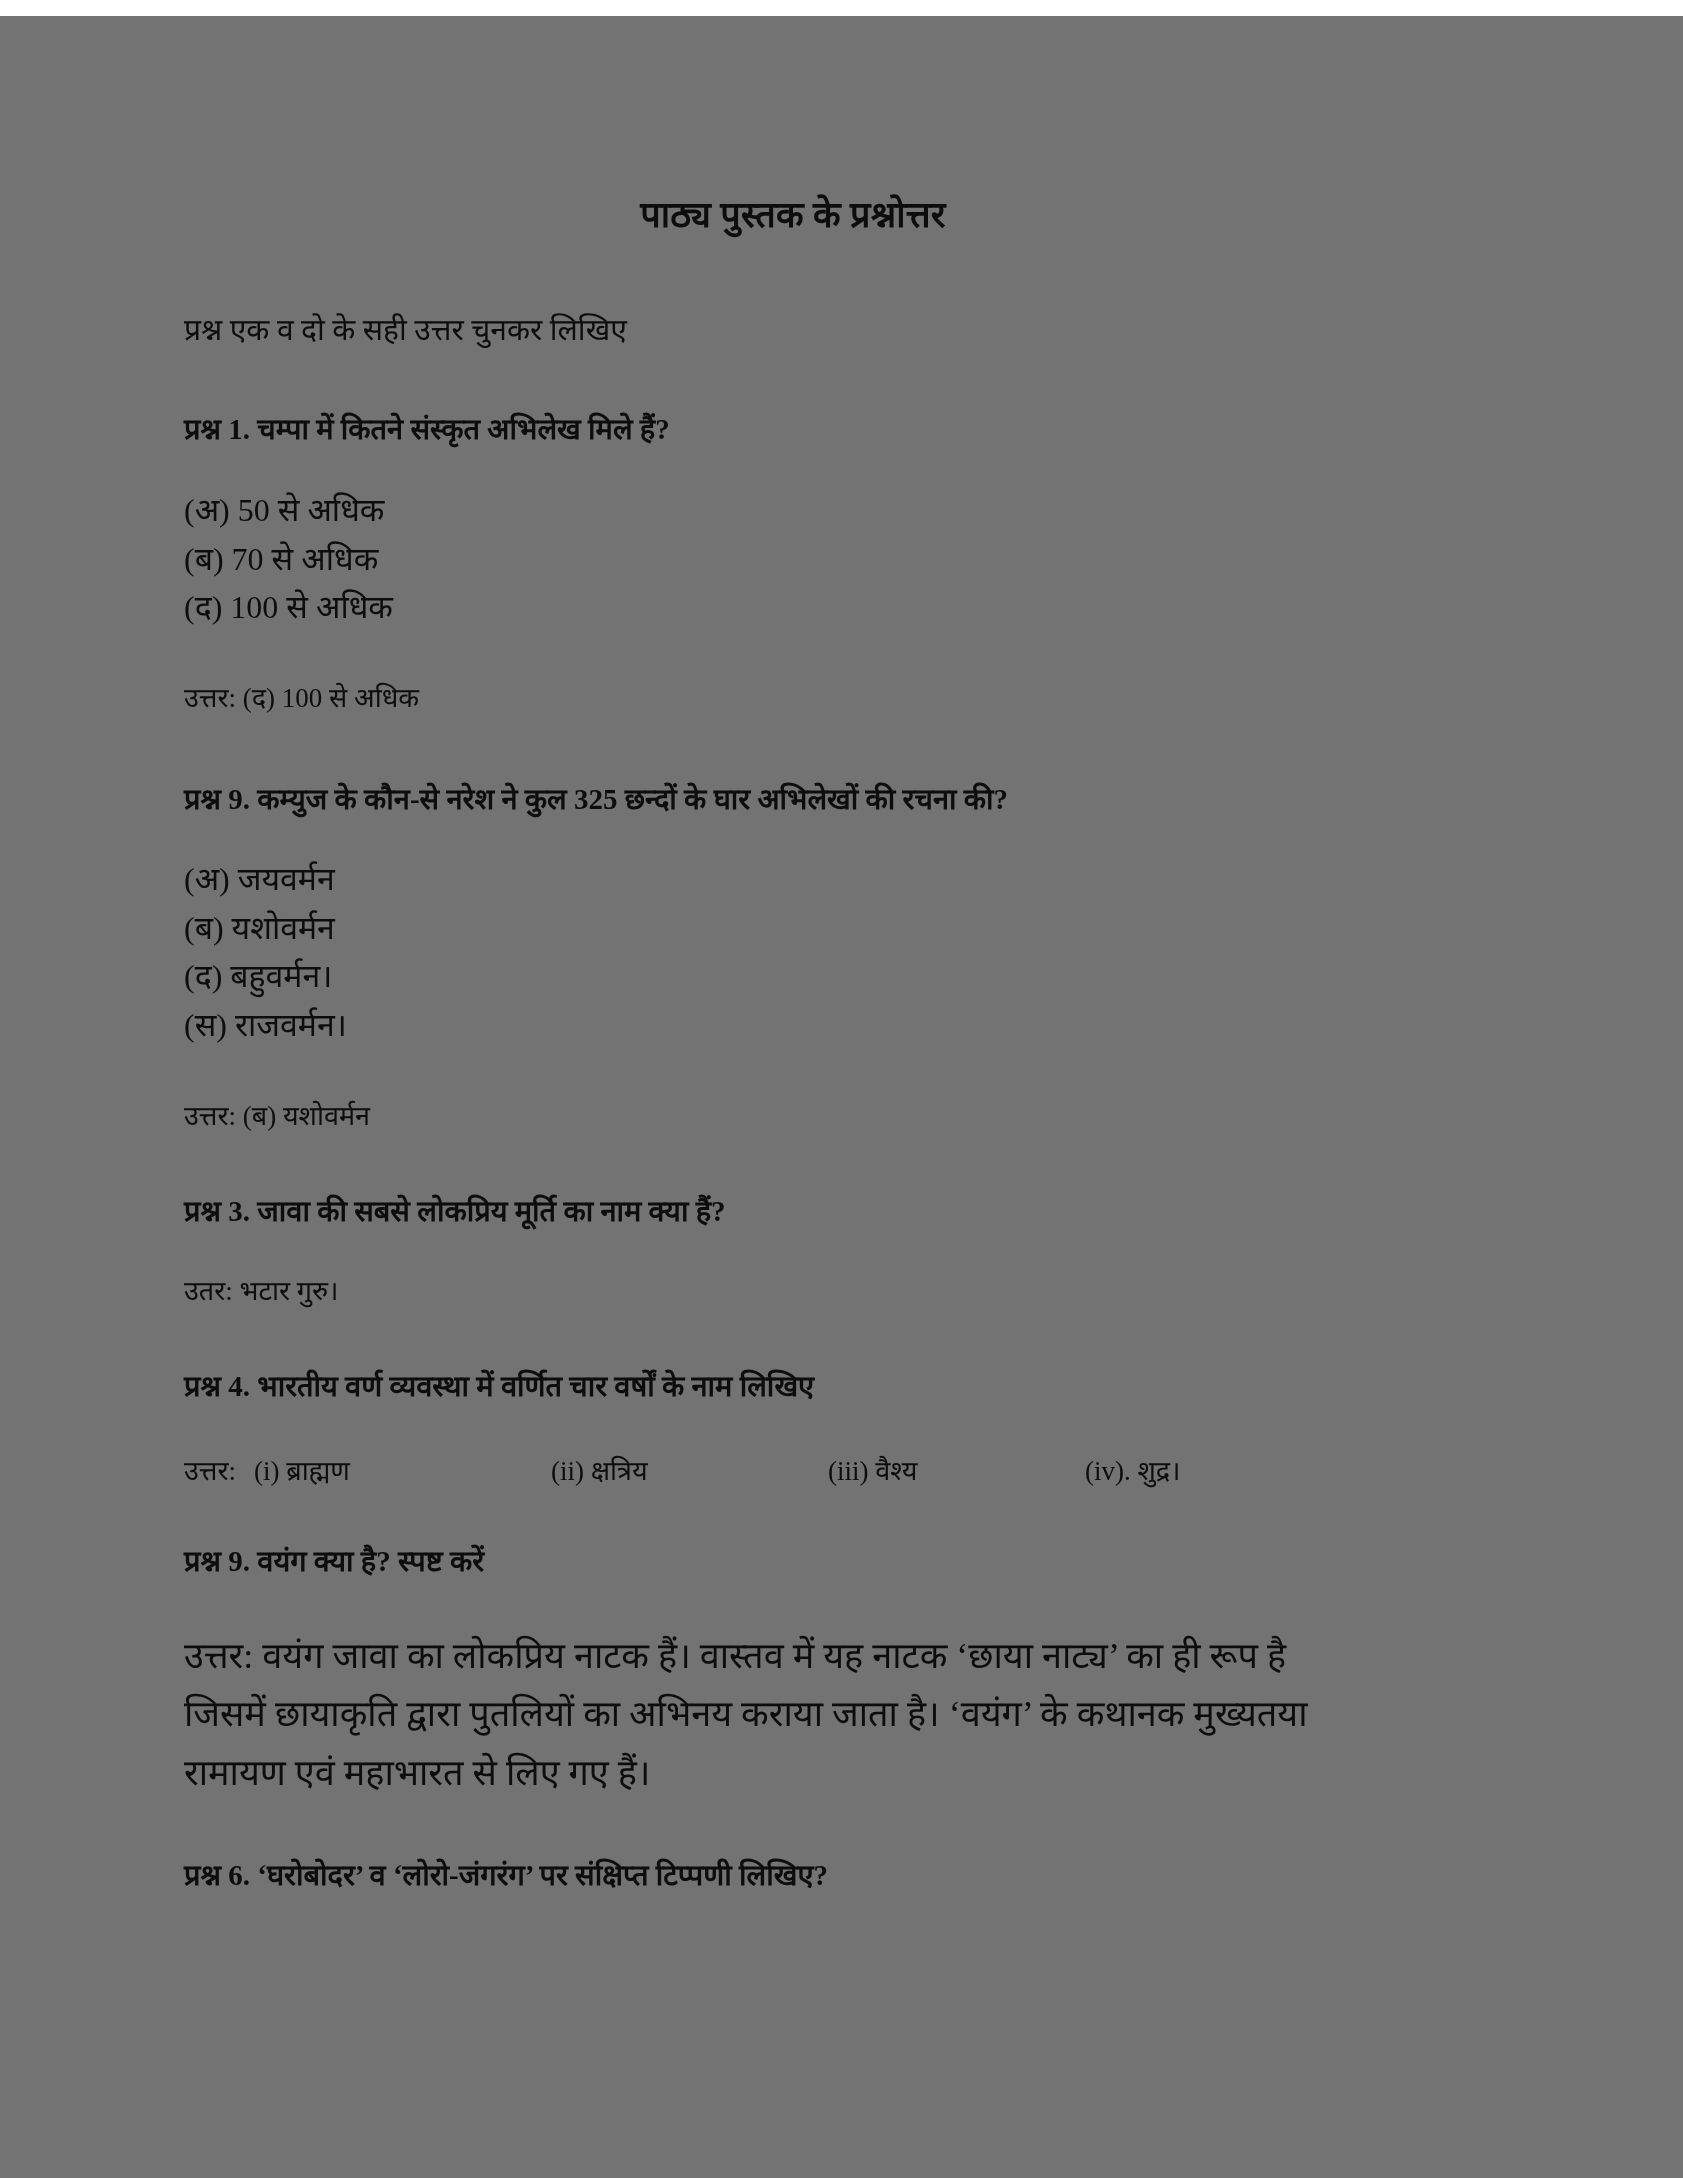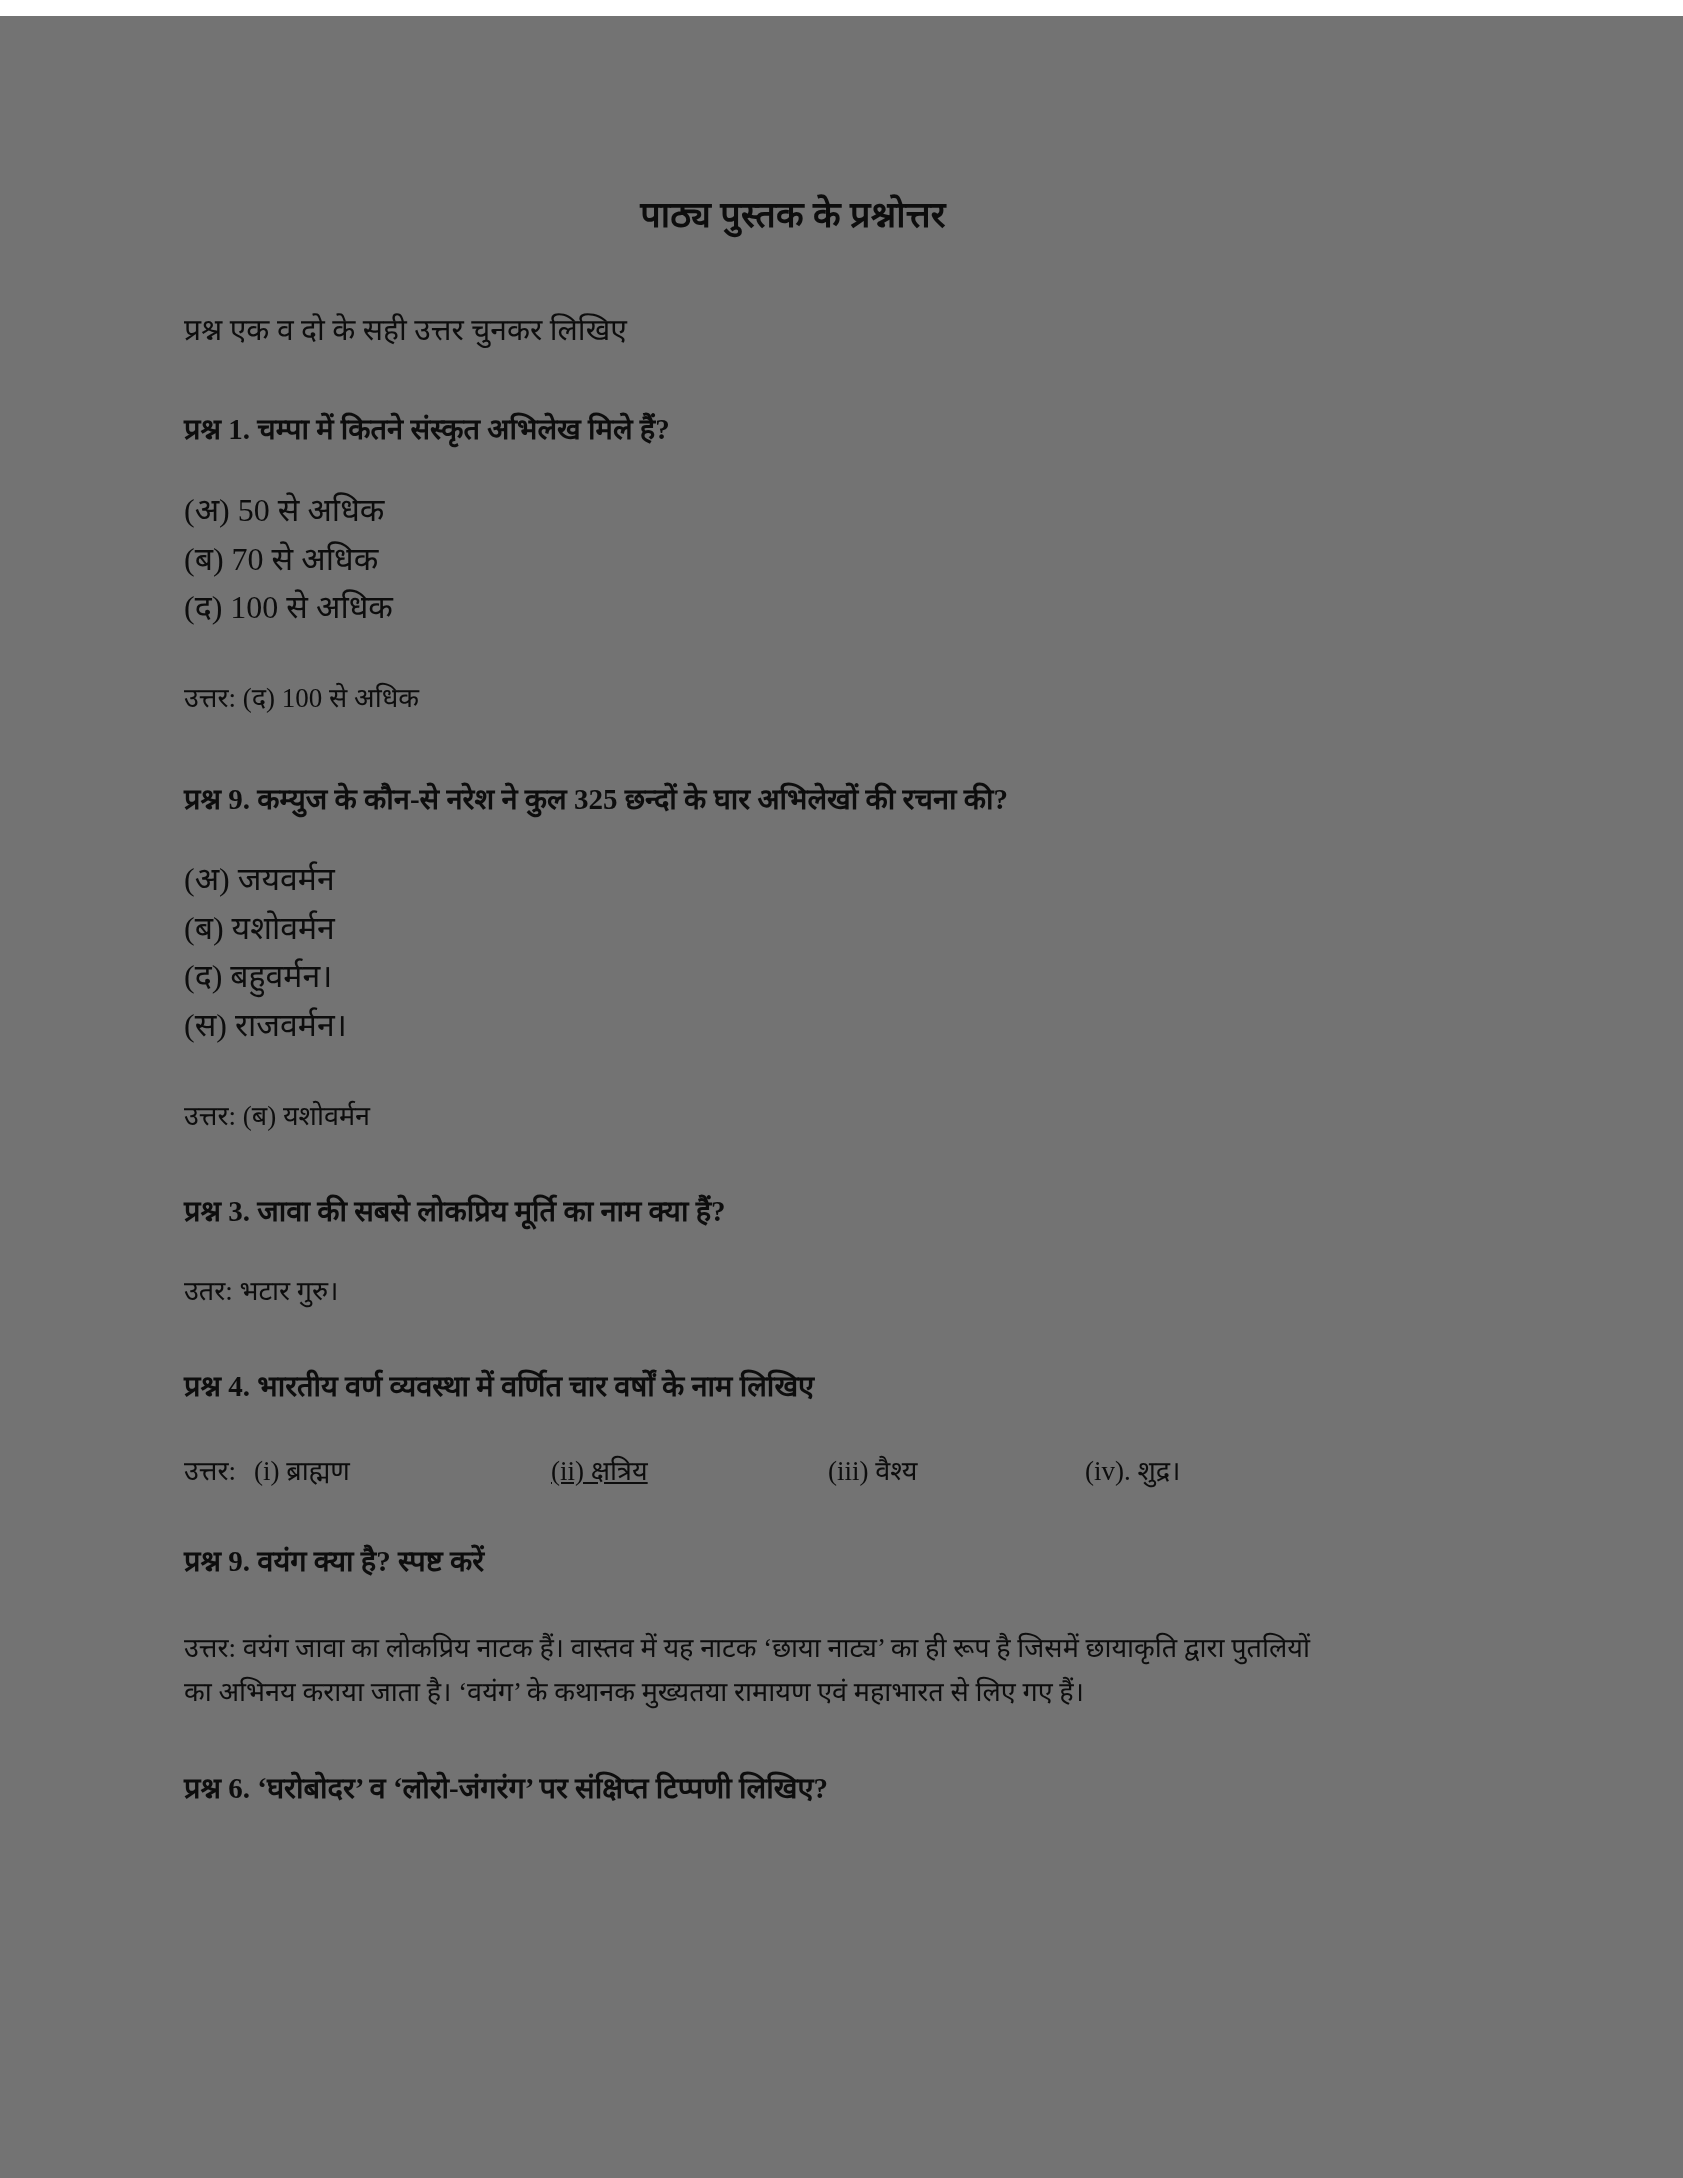--- a/index.html
+++ b/index.html
@@ -83,21 +83,21 @@
   .answer-label {
     font-weight: normal;
   }
   .answer-text {
     font-weight: normal;
   }
   .answer-tight { padding-top: 40px; }
 
   
   .answer-para {
-    font-size: 27px;
+    font-size: 36px;
     line-height: 1.62;
     margin: 0;
     padding-top: 46px;
     text-align: left;
     width: 1153px;
   }
 
   
   .answer-row {
     padding-top: 44px;
@@ -108,21 +108,21 @@
   }
   .answer-row .answer-label {
     flex: 0 0 auto;
     margin-right: 18px;
   }
   .answer-row .col {
     font-weight: normal;
     flex: 0 0 auto;
   }
   .answer-row .col-1 { width: 297px; }
-  .answer-row .col-2 { width: 277px; text-decoration: underline; }
+  .answer-row .col-2 { width: 277px; }
   .answer-row .col-3 { width: 257px; }
   .answer-row .col-4 { width: auto; }
 </style>
 </head>
 <body>
 
 <div class="page">
   <div class="content">
 
     <h1 class="doc-title">पाठ्य पुस्तक के प्रश्नोत्तर</h1>

